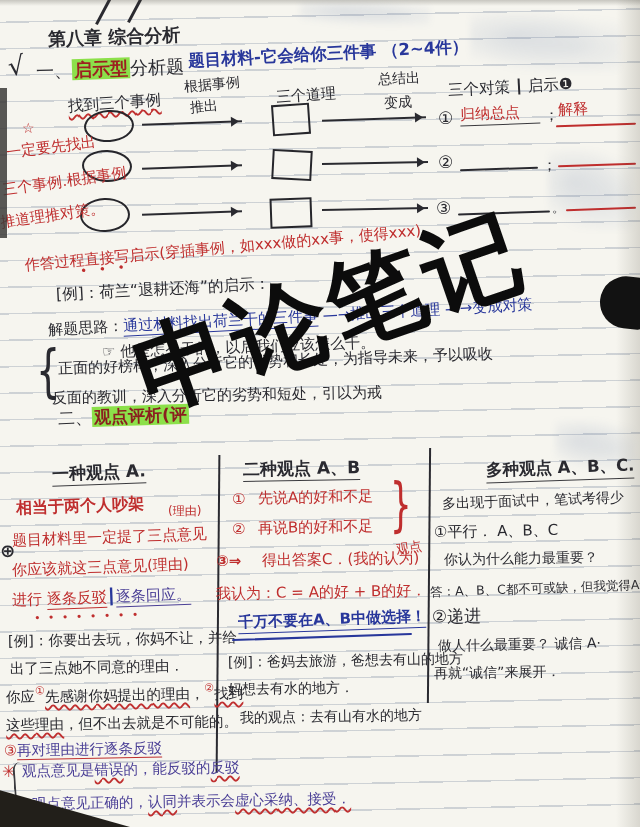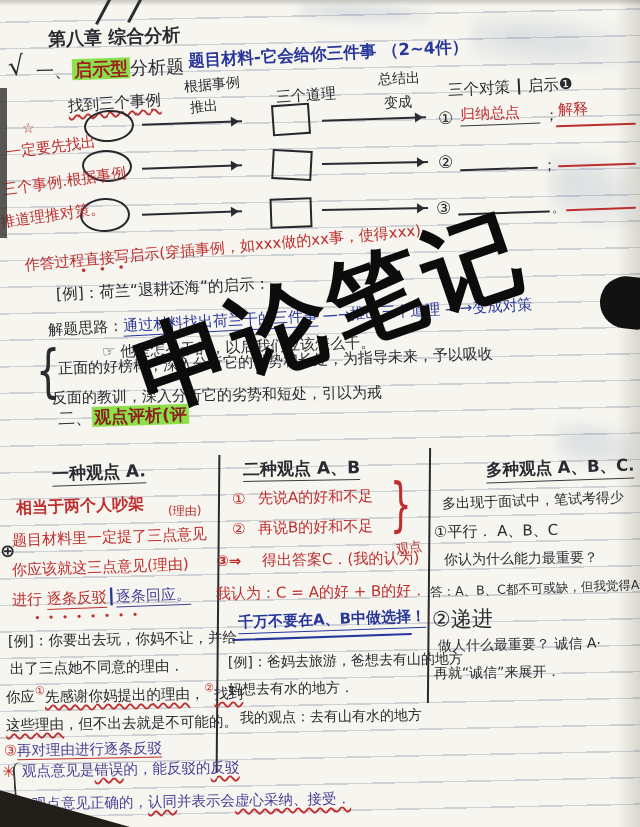--- a/index.html
+++ b/index.html
@@ -173,21 +173,21 @@
   <div class="line" style="left:232px;top:636px;width:180px;background:#28379b;transform:rotate(-2deg);height:1.5px"></div>
   <div class="t k" style="left:228px;top:652px;font-size:14px;transform:rotate(-1deg)">[例]：爸妈去旅游，爸想去有山的地方</div>
   <div class="t k" style="left:228px;top:680px;font-size:14px;transform:rotate(-1deg)">妈想去有水的地方．</div>
   <div class="t k" style="left:240px;top:708px;font-size:14px;transform:rotate(-1deg)">我的观点：去有山有水的地方</div>
 
   <div class="t k ub" style="left:486px;top:458px;font-size:16.5px;font-weight:bold;transform:rotate(-2deg)">多种观点 A、B、C.</div>
   <div class="t k" style="left:442px;top:492px;font-size:14px;transform:rotate(-2deg)">多出现于面试中，笔试考得少</div>
   <div class="t k" style="left:434px;top:522px;font-size:15px;transform:rotate(-1deg)">①平行． A、B、C</div>
   <div class="t k" style="left:444px;top:550px;font-size:14px;transform:rotate(-1deg)">你认为什么能力最重要？</div>
   <div class="t k" style="left:430px;top:580px;font-size:12.5px;transform:rotate(-2deg)">答：A、B、C都不可或缺，但我觉得A最重要</div>
-  <div class="t k" style="left:432px;top:606px;font-size:21px;transform:rotate(-1deg)">②递进</div>
+  <div class="t k" style="left:432px;top:606px;font-size:17px;transform:rotate(-1deg)">②递进</div>
   <div class="t k" style="left:438px;top:636px;font-size:14px;transform:rotate(-1deg)">做人什么最重要？ 诚信 A·</div>
   <div class="t k" style="left:434px;top:664px;font-size:14px;transform:rotate(-1deg)">再就“诚信”来展开．</div>
 
   <div id="watermark">申论笔记</div>
 
   <div id="ledge"></div>
   <div id="redge"></div>
   <div id="tedge"></div>
   <div id="clip"></div>
   <div id="lwedge"></div>

